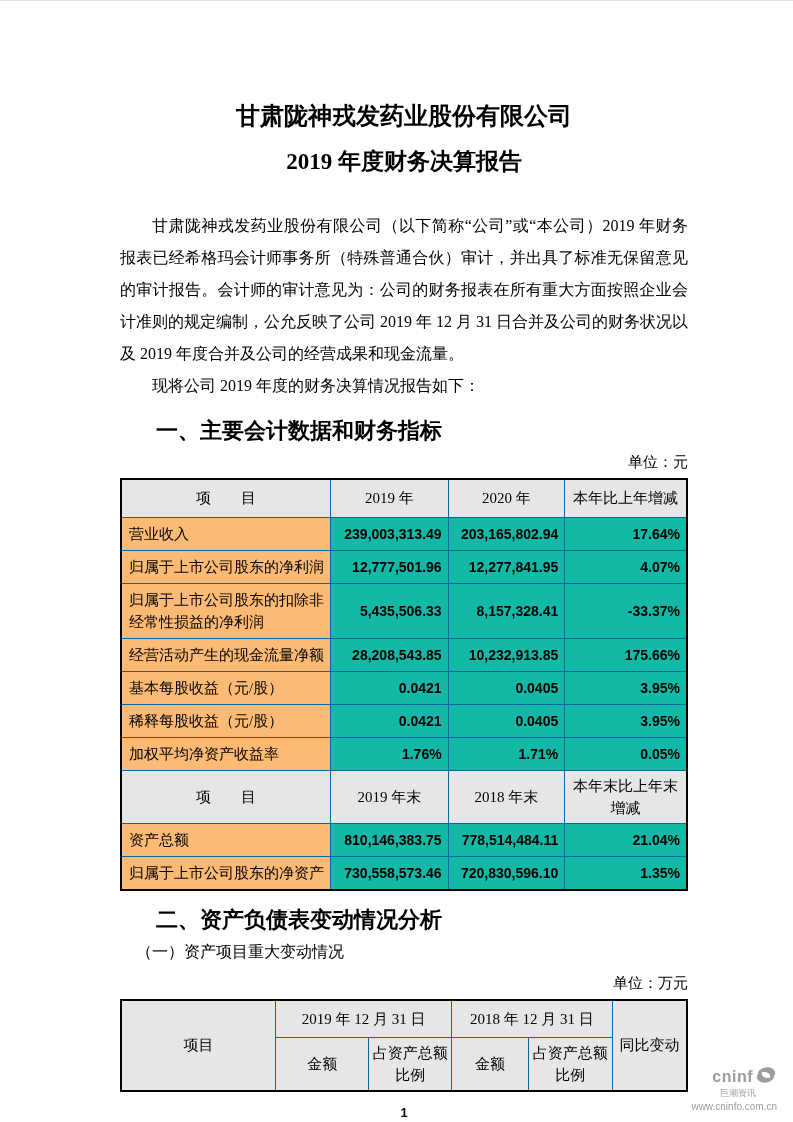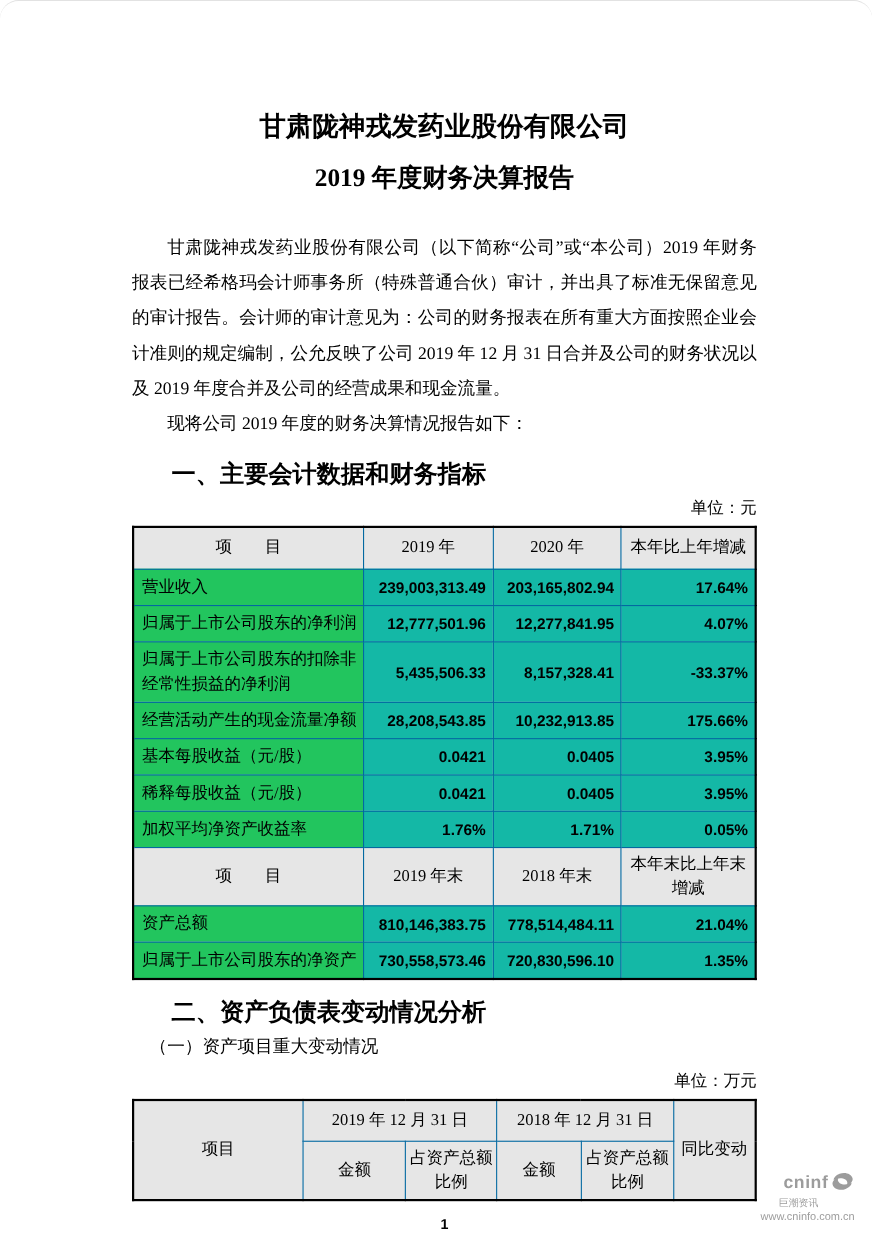--- a/index.html
+++ b/index.html
@@ -5,21 +5,20 @@
   * { margin:0; padding:0; box-sizing:border-box; }
   html,body { background:#ffffff; }
   .page {
     position:relative;
     width:793px; height:1122px;
     background:#ffffff;
     font-family:"Liberation Serif", serif;
     color:#000000;
     border-top:1px solid #e2e2e2;
     overflow:hidden;
-    border-radius:17px;
   }
   .content {
     position:absolute;
     left:120px; top:0;
     width:568px;
   }
   .title { text-align:center; font-weight:bold; font-size:24px; line-height:30px; }
   .title1 { margin-top:100px; }
   .title2 { margin-top:16px; font-size:23px; }
   .body-para {
@@ -43,21 +42,21 @@
     vertical-align:middle;
   }
   td.head {
     background:#e6e6e6;
     text-align:center;
     padding:4px 1px;
     line-height:22px;
     height:38px;
   }
   td.label {
-    background:#22c55e;
+    background:#fdba74;
     text-align:left;
     padding:5px 4px 5px 7px;
     line-height:22px;
     height:33px;
   }
   td.num {
     background:#14b8a6;
     text-align:right;
     padding:5px 6px 5px 2px;
     font-family:"Liberation Sans", sans-serif;
@@ -75,21 +74,21 @@
   .logo {
     position:absolute;
     right:16px; bottom:10px;
     text-align:right;
     color:#9c9c9c;
     font-family:"Liberation Sans", sans-serif;
     line-height:1.1;
   }
   .logo-row { display:flex; align-items:center; justify-content:flex-end; gap:2px; }
   .logo-brand { font-size:16px; font-weight:bold; letter-spacing:0.5px; color:#9c9c9c;margin-left:24px; }
-  .logo-cn { font-size:9px; margin-top:1px; margin-right:33px; }
+  .logo-cn { font-size:9px; margin-top:1px; margin-right:21px; }
   .logo-url { font-size:10px; margin-top:2px; }
 </style>
 </head>
 <body>
 
 <div class="page">
   <div class="content">
 
     <div class="title title1">甘肃陇神戎发药业股份有限公司</div>
     <div class="title title2">2019 年度财务决算报告</div>

